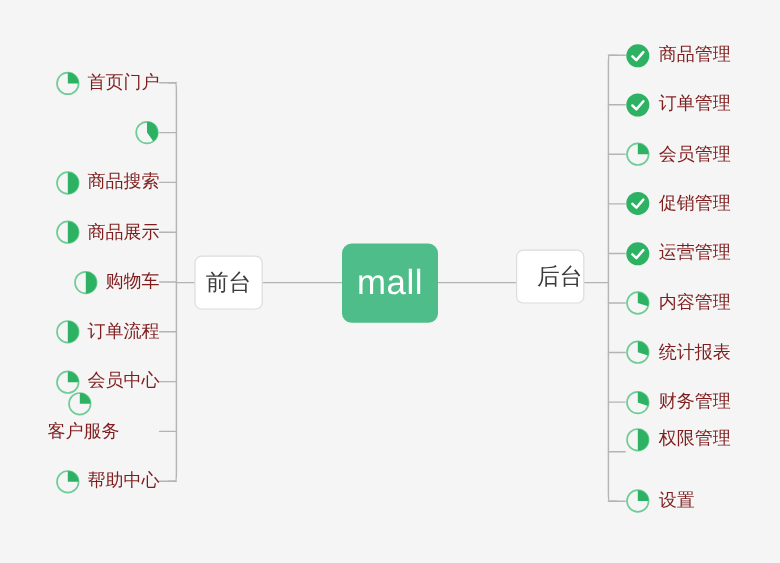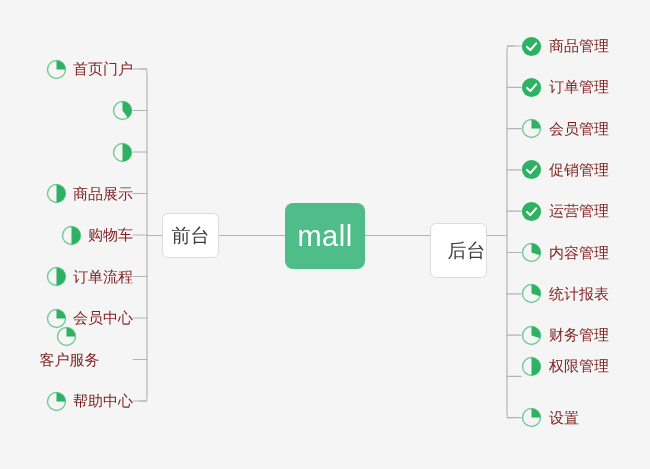--- a/index.html
+++ b/index.html
@@ -121,21 +121,21 @@
     </svg>
 
   <div class="root-node" style="left: 285px; top: 203px; width: 80px; height: 66px; background: rgb(79, 189, 138);">
     <span>mall</span>
   </div>
 
   <div class="branch-node" id="branch-frontend" style="left: 162px; top: 213px; width: 57px; height: 45px;">
     <span>前台</span>
   </div>
 
-  <div class="branch-node" id="branch-backend" style="left: 430px; top: 223px; width: 57px; height: 55px; padding-left: 16px;">
+  <div class="branch-node" id="branch-backend" style="left: 430px; top: 208px; width: 57px; height: 45px; padding-left: 16px;">
     <span>后台</span>
   </div>
 
   <div id="leaves">
       <div class="leaf left" style="top: 56px; left: 0px; width: 133px;">
         <svg class="status-icon" viewBox="0 0 21 21">
       <circle cx="10.5" cy="10.5" r="9" fill="none" stroke="#6fcc96" stroke-width="1.4"></circle>
       <path d="M 10.5 10.5 L 10.5 1.5 A 9 9 0 0 1 19.50 10.50 Z" fill="#2cb262"></path>
     </svg>
         <span class="leaf-label">首页门户</span>
@@ -144,20 +144,21 @@
         <svg class="status-icon" viewBox="0 0 21 21">
       <circle cx="10.5" cy="10.5" r="9" fill="none" stroke="#6fcc96" stroke-width="1.4"></circle>
       <path d="M 10.5 10.5 L 10.5 1.5 A 9 9 0 0 1 15.79 17.78 Z" fill="#2cb262"></path>
     </svg>
       </div>
       <div class="leaf left" style="top: 139px; left: 0px; width: 133px;">
         <svg class="status-icon" viewBox="0 0 21 21">
       <circle cx="10.5" cy="10.5" r="9" fill="none" stroke="#6fcc96" stroke-width="1.4"></circle>
       <path d="M 10.5 10.5 L 10.5 1.5 A 9 9 0 0 1 10.50 19.50 Z" fill="#2cb262"></path>
     </svg>
+        <span class="leaf-label">商品搜索</span>
       </div>
       <div class="leaf left" style="top: 180.5px; left: 0px; width: 133px; padding-left: 25px;">
         <svg class="status-icon" viewBox="0 0 21 21">
       <circle cx="10.5" cy="10.5" r="9" fill="none" stroke="#6fcc96" stroke-width="1.4"></circle>
       <path d="M 10.5 10.5 L 10.5 1.5 A 9 9 0 0 1 10.50 19.50 Z" fill="#2cb262"></path>
     </svg>
         <span class="leaf-label">商品展示</span>
       </div>
       <div class="leaf left" style="top: 222px; left: 0px; width: 133px;">
         <svg class="status-icon" viewBox="0 0 21 21">

